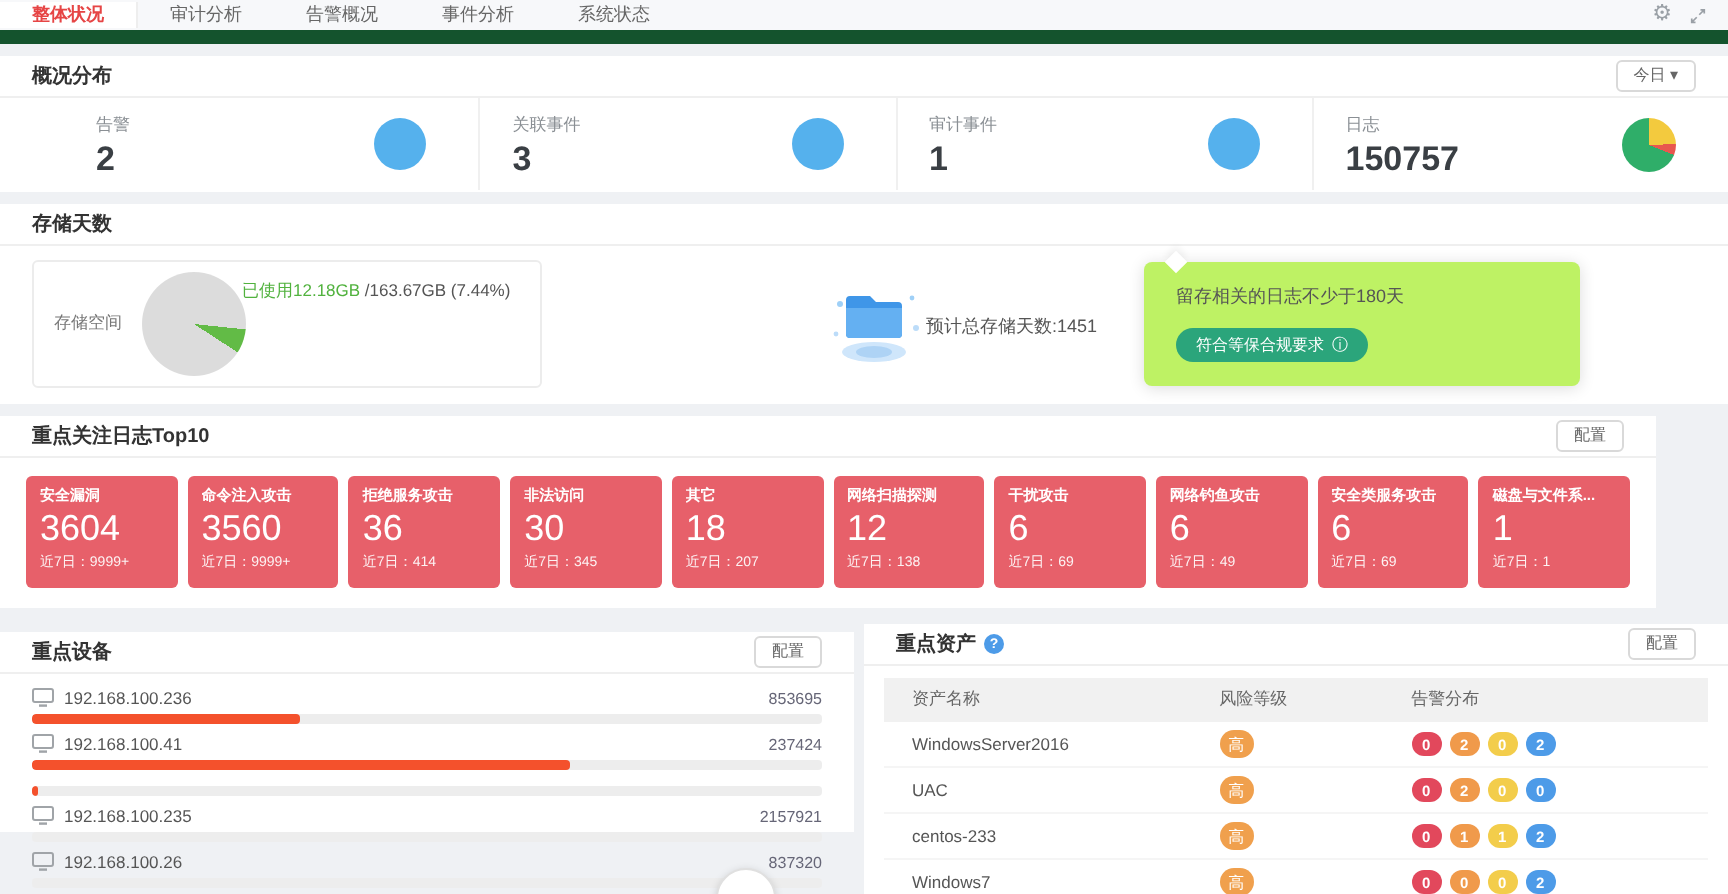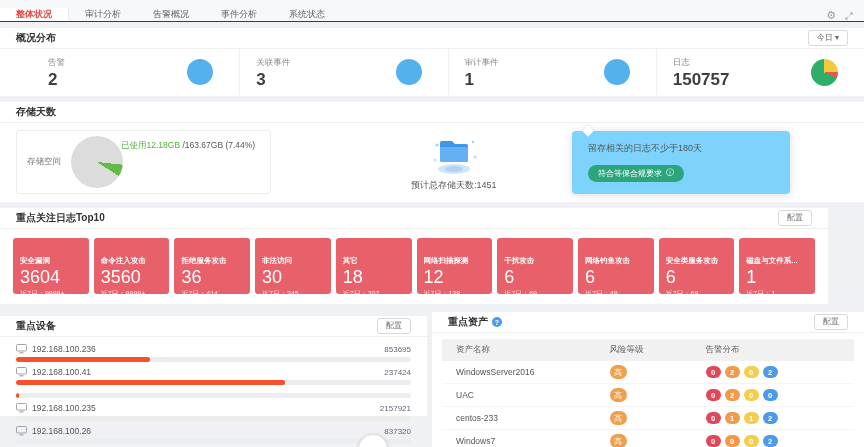--- a/index.html
+++ b/index.html
@@ -4,22 +4,22 @@
 <style>
   * { margin:0; padding:0; box-sizing:border-box; }
   html,body { width:864px; height:447px; overflow:hidden; }
   body {
     font-family:"Liberation Sans","DejaVu Sans",sans-serif;
     background:#eff1f4; position:relative; color:#333;
   }
   
   .tabbar {
     position:absolute; top:0; left:0; width:864px; height:22px;
-    background:#f7f8fa; border-bottom:1px solid #14532d;
-    display:flex; align-items:flex-end;
+    background:#f7f8fa; border-bottom:7px solid #14532d;
+    display:flex; align-items:center;
   }
   .tab {
     padding:0 16px; font-size:9px; color:#666; display:flex; align-items:center;
     cursor:pointer; background:transparent;
   }
   .tab.active { background:#fff; color:#e64545; font-weight:bold; border-right:1px solid #eee; }
   .tabbar-icons { margin-left:auto; display:flex; align-items:center; gap:8px; padding-right:10px; }
   .gear { font-size:11px; color:#9aa0a6; line-height:1; cursor:pointer; }
   .expand-svg { width:10px; height:10px; cursor:pointer; }
   .expand-svg path { stroke:#9aa0a6; stroke-width:1.4; fill:none; }
@@ -59,45 +59,45 @@
     position:relative; width:255px; height:64px; border:1px solid #ececec;
     border-radius:3px; display:flex; align-items:center; padding:0 10px;
   }
   .space-label { font-size:8.5px; color:#777; margin-right:10px; }
   .space-pie {
     width:52px; height:52px; border-radius:50%;
     background:conic-gradient(#dcdcdc 0 96deg, #62bb46 96deg 123deg, #dcdcdc 123deg 360deg);
   }
   .usage-text { position:absolute; top:9px; left:104px; font-size:8.5px; color:#555; white-space:nowrap; }
   .usage-used { color:#51b23e; }
-  .folder-wrap { margin-left:140px; display:flex; flex-direction:column; align-items:center; }
+  .folder-wrap { margin-left:140px; display:flex; flex-direction:row; align-items:center; }
   .folder-svg { width:52px; height:44px; }
   .est-days { font-size:9px; color:#555; margin-top:2px; }
   .note-card {
     position:relative; margin-left:auto; margin-right:58px; width:218px;
-    background:#7dd3fc; border-radius:4px; box-shadow:0 1px 8px rgba(0,0,0,.14);
+    background:#bef264; border-radius:4px; box-shadow:0 1px 8px rgba(0,0,0,.14);
     padding:11px 16px 12px;
   }
   .note-card::before {
     content:""; position:absolute; top:-4px; left:12px; width:8px; height:8px;
     background:#fff; transform:rotate(45deg); box-shadow:-2px -2px 3px rgba(0,0,0,.05);
   }
   .note-text { font-size:9px; color:#555; margin-bottom:7px; }
   .compliance-btn {
     display:inline-flex; align-items:center; gap:4px; background:#2ba57b; color:#fff;
     font-size:8px; border:none; border-radius:10px; padding:3px 10px; cursor:pointer;
   }
   .info-glyph { font-size:8px; line-height:1; }
 
   
   .panel-toplogs { top:208px; left:0; width:828px; height:96px; }
   .cards { display:flex; gap:5px; padding:9px 13px 0; }
   .log-card {
     flex:1; background:#e7606a; border-radius:3px; color:#fff;
-    padding:18px 7px 4px; height:56px; cursor:pointer; overflow:hidden;
+    padding:5px 7px 4px; height:56px; cursor:pointer; overflow:hidden;
   }
   .log-card-name { font-size:7.5px; font-weight:bold; white-space:nowrap; overflow:hidden; }
   .log-card-value { font-size:18px; font-weight:normal; line-height:1.25; }
   .log-card-sub { font-size:7px; opacity:.92; white-space:nowrap; }
 
   
   .panel-devices { top:316px; left:0; width:427px; height:100px; }
   .dev-list { padding:2px 0; }
   .dev-row { padding:5px 16px 0; cursor:pointer; }
   .dev-top { display:flex; align-items:center; font-size:8.5px; color:#555; }

